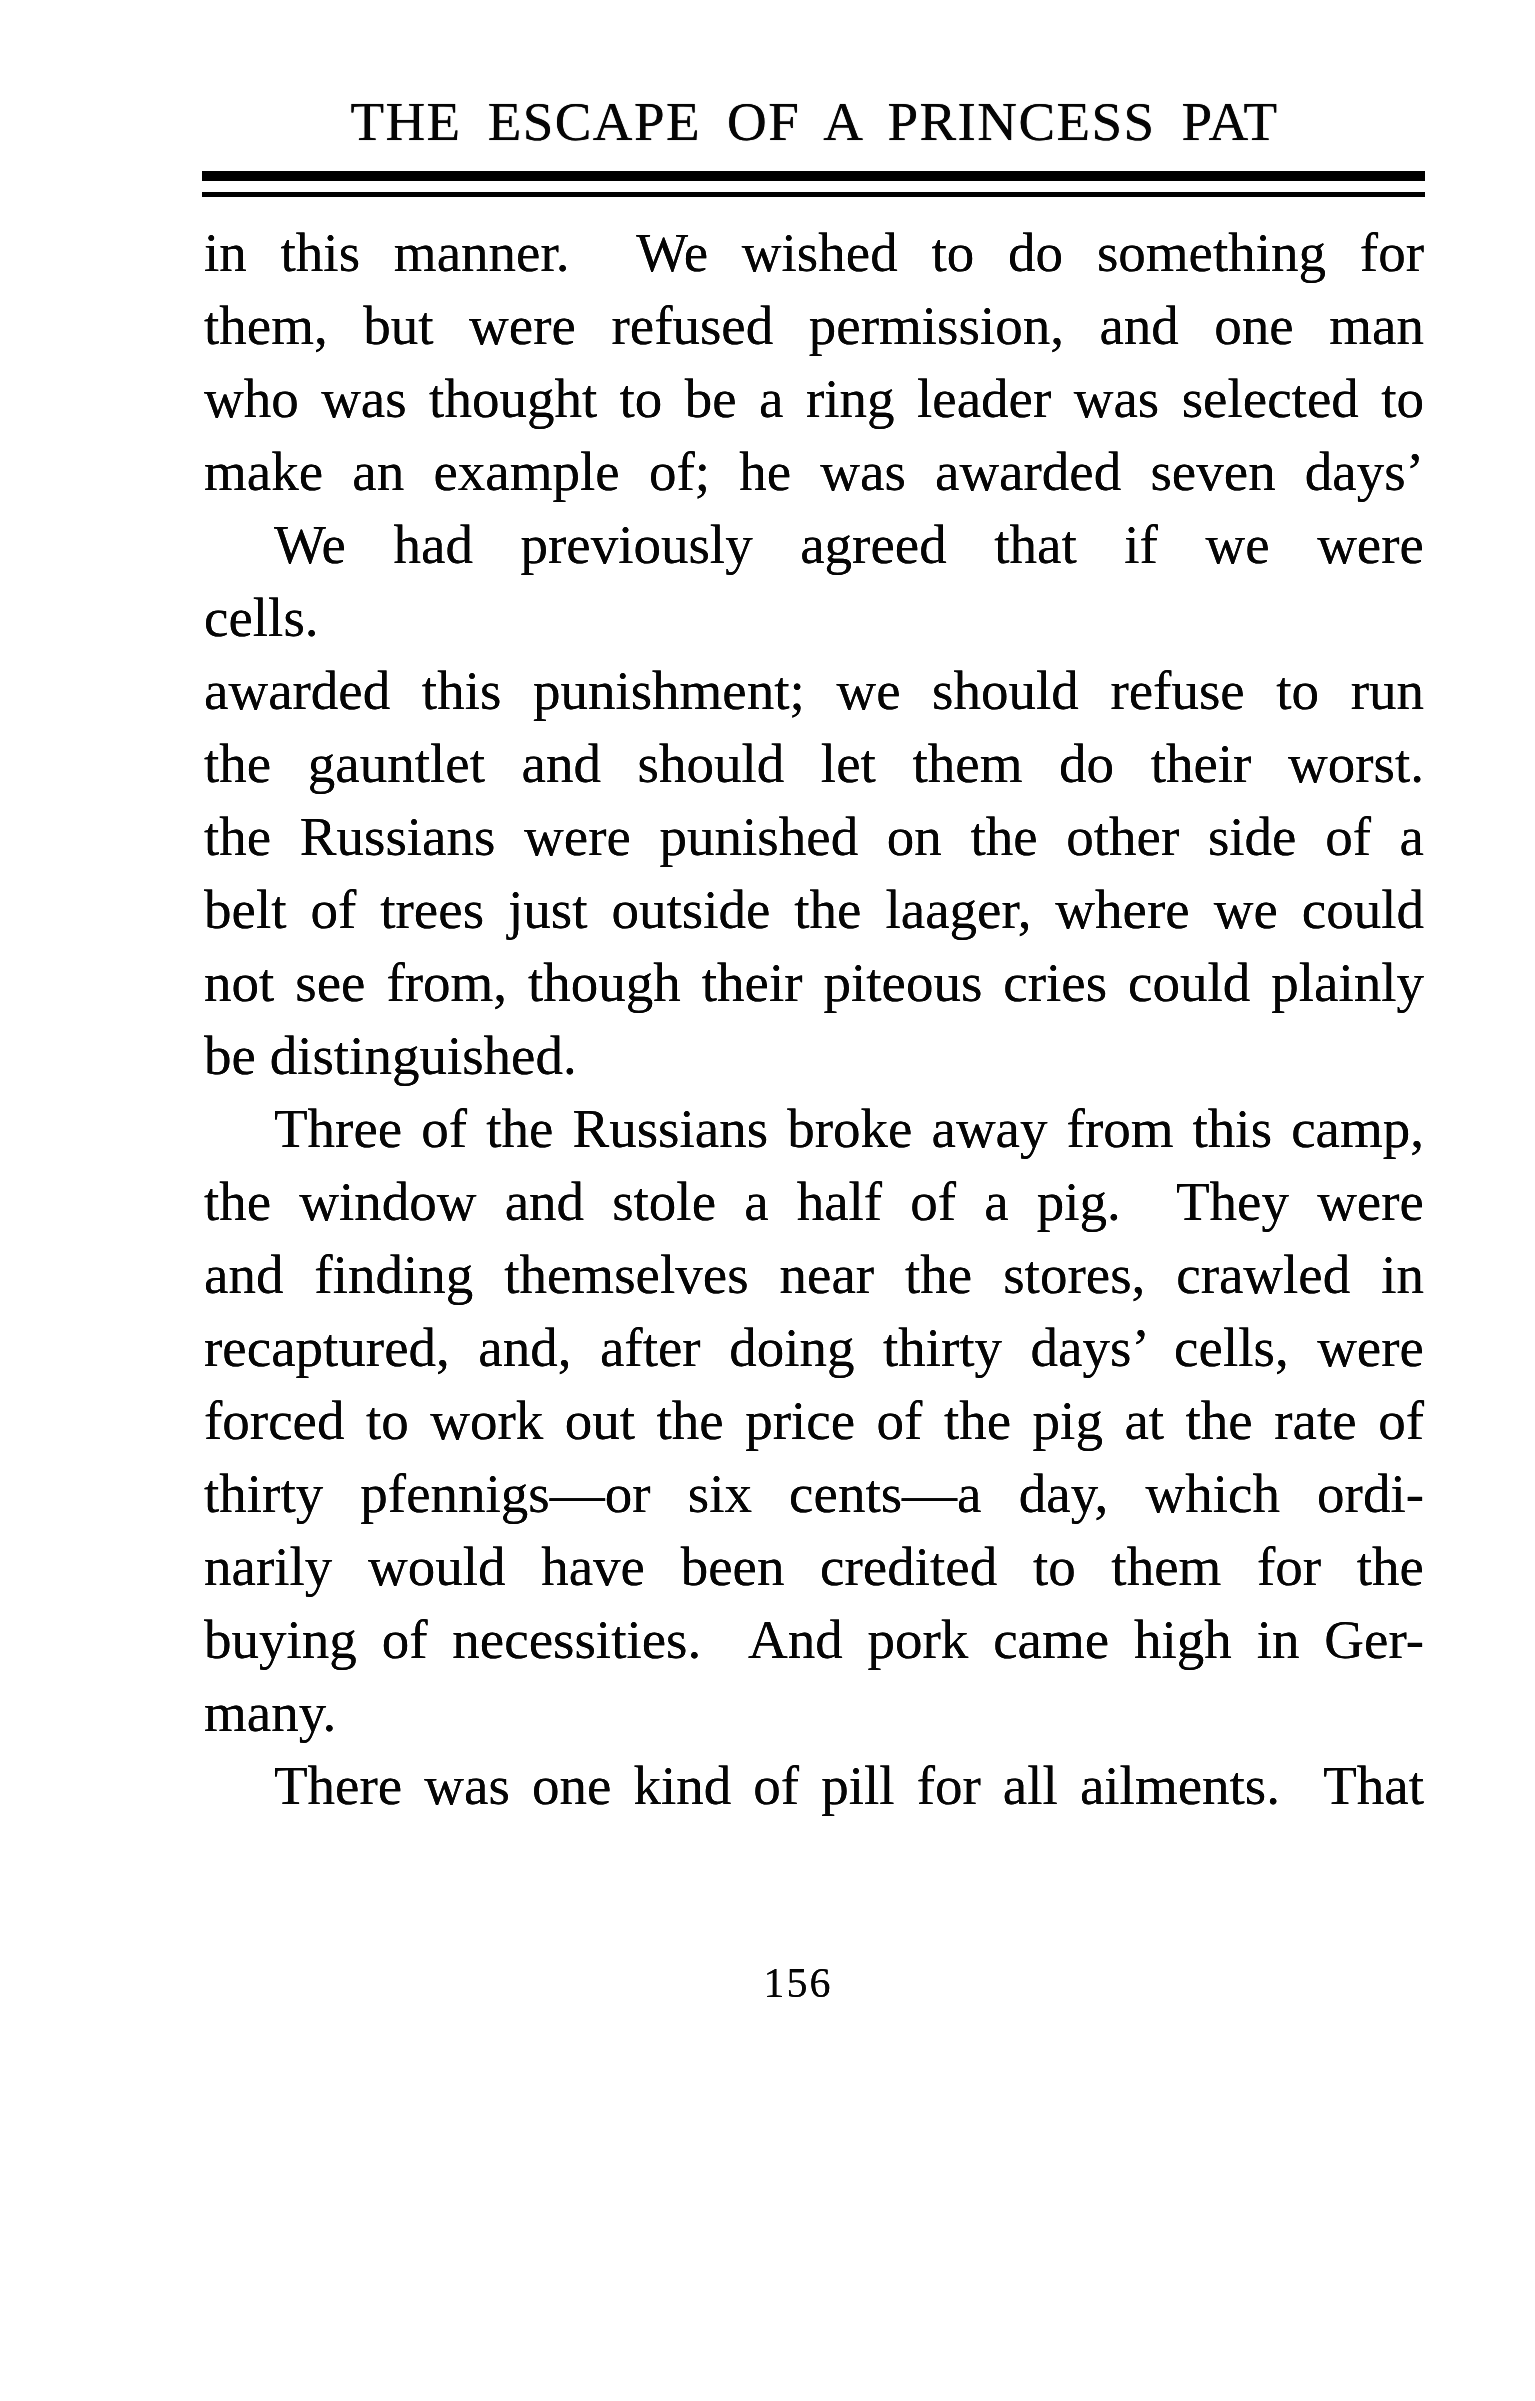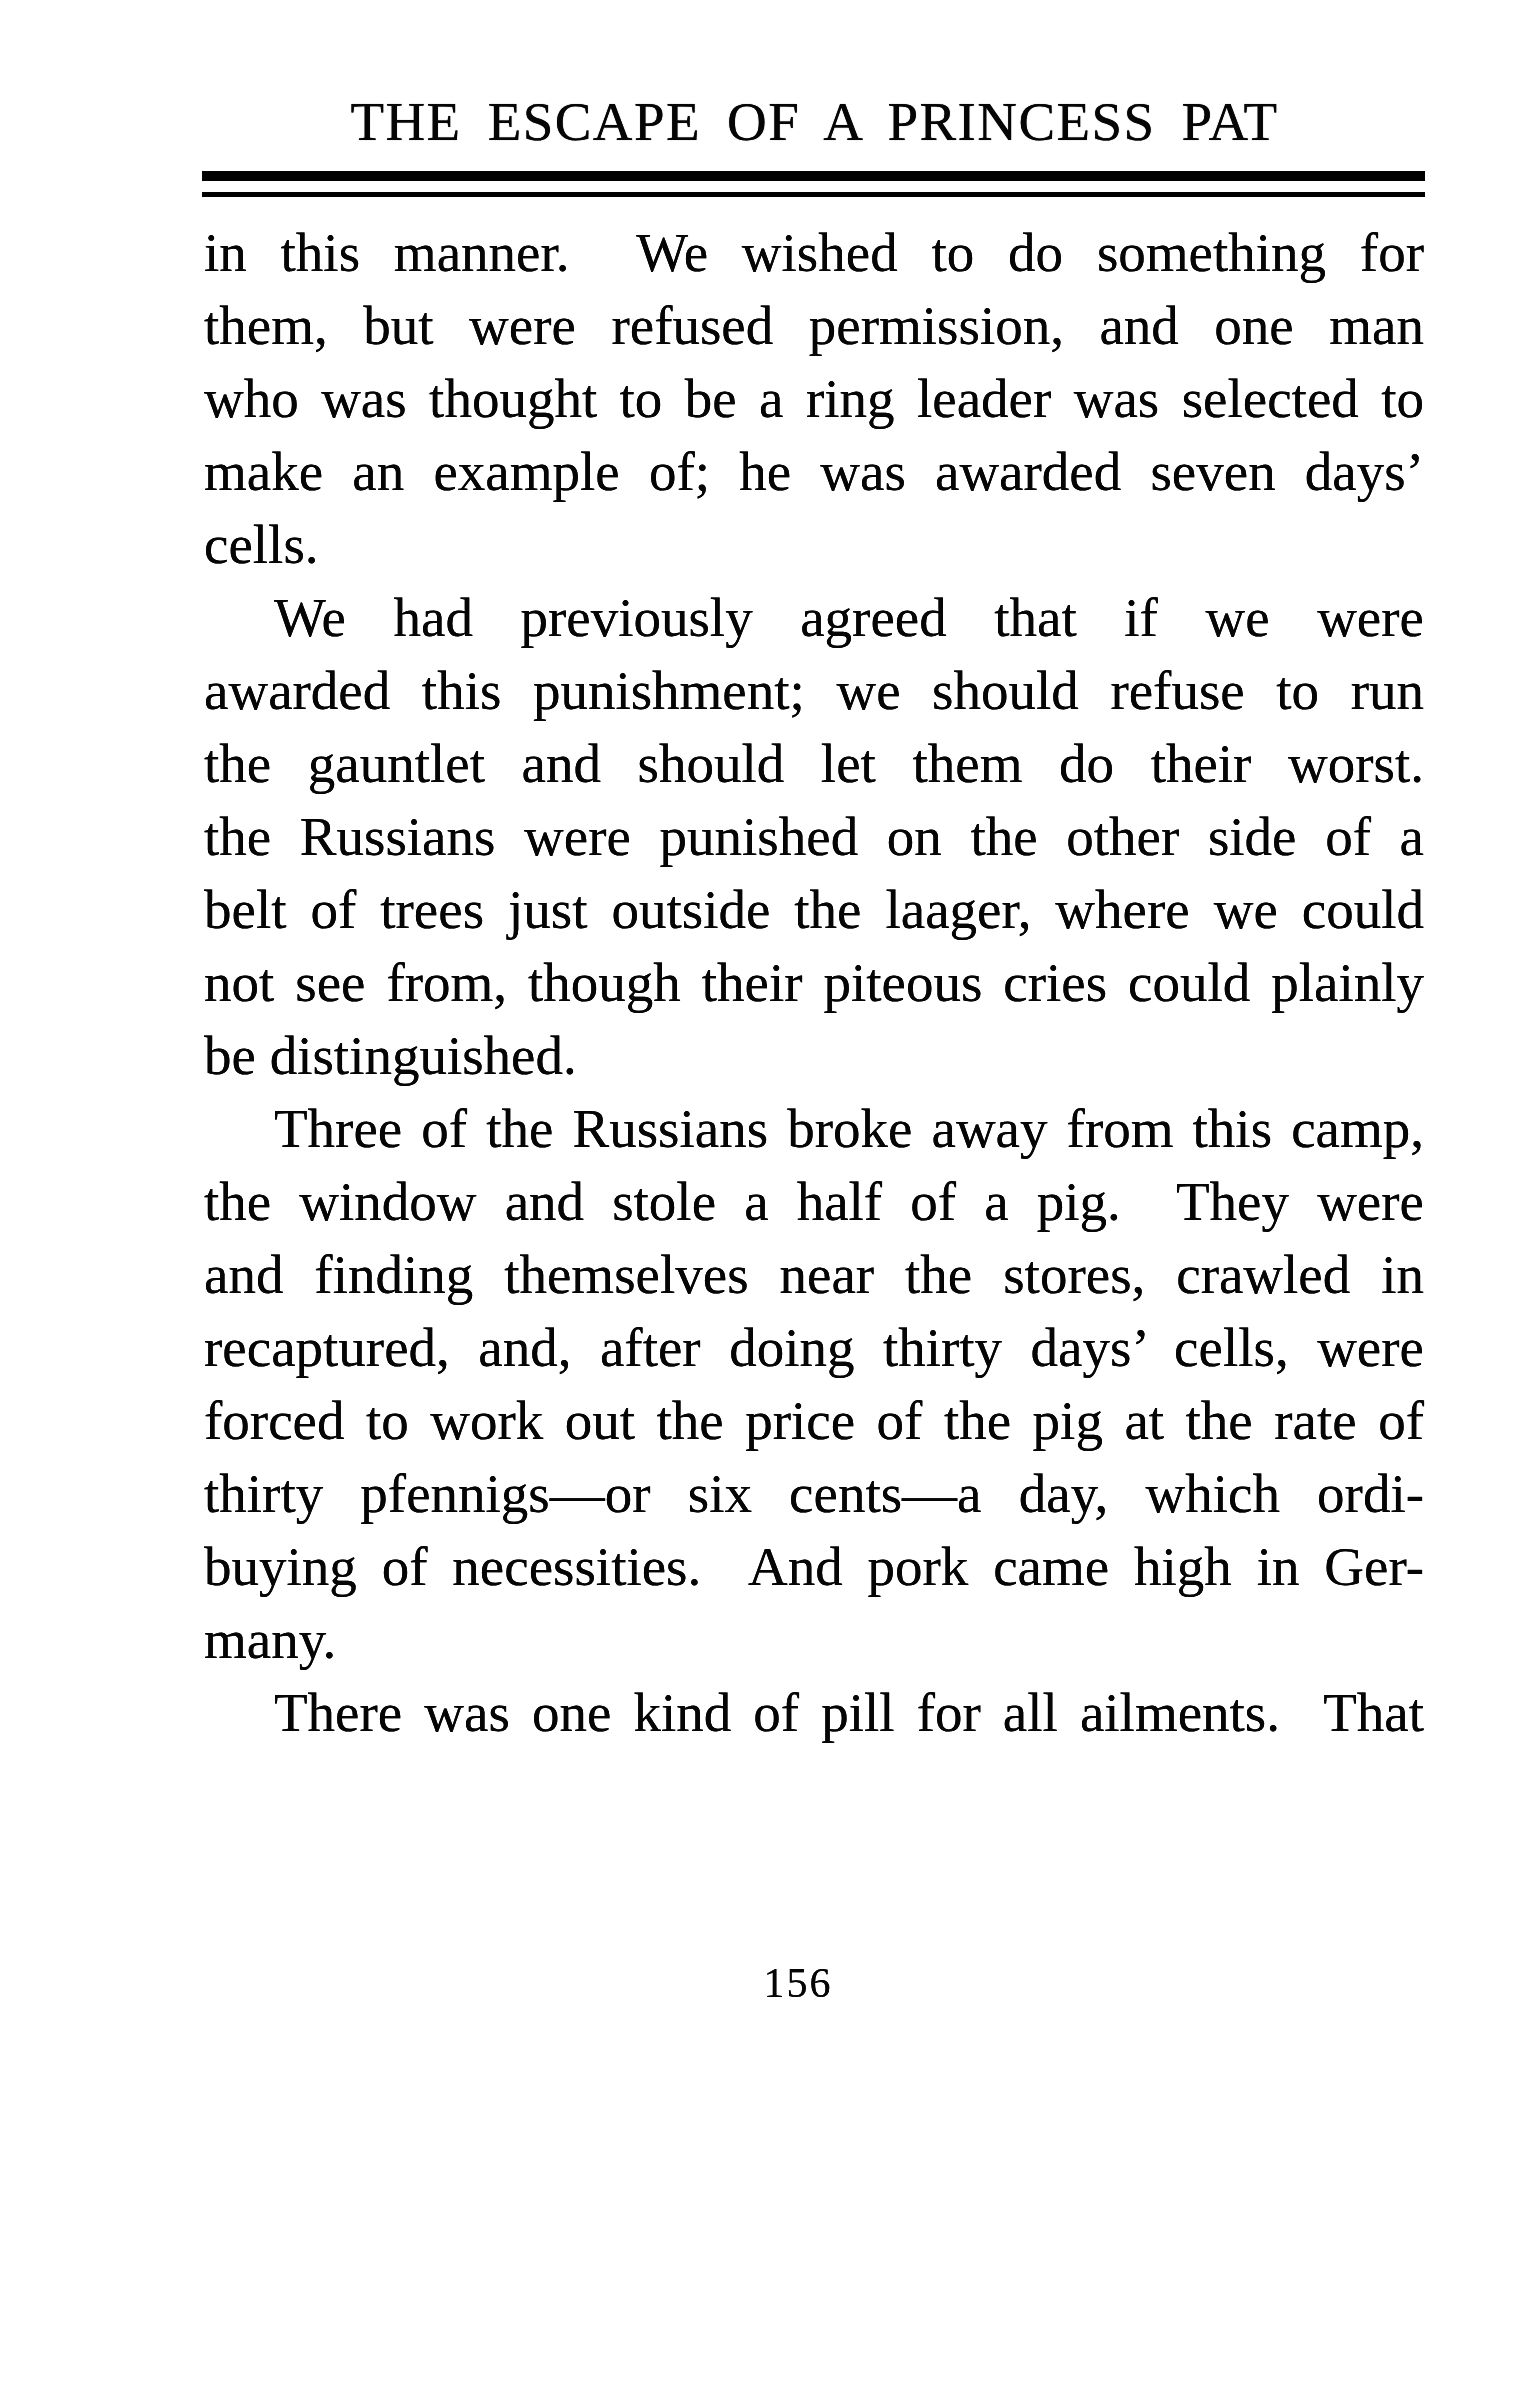--- a/index.html
+++ b/index.html
@@ -80,34 +80,35 @@
   <h1 class="running-head">THE ESCAPE OF A PRINCESS PAT</h1>
 
   <div class="rule-thick"></div>
   <div class="rule-thin"></div>
 
   <main class="body-text">
     <div class="line j">in this manner.&nbsp; We wished to do something for</div>
     <div class="line j">them, but were refused permission, and one man</div>
     <div class="line j">who was thought to be a ring leader was selected to</div>
     <div class="line j">make an example of; he was awarded seven days’</div>
+    <div class="line j ind">We had previously agreed that if we were</div>
     <div class="line end">cells.</div>
-    <div class="line j ind">We had previously agreed that if we were</div>
     <div class="line j">awarded this punishment; we should refuse to run</div>
     <div class="line j">the gauntlet and should let them do their worst.</div>
     <div class="line j">the Russians were punished on the other side of a</div>
     <div class="line j">belt of trees just outside the laager, where we could</div>
     <div class="line j">not see from, though their piteous cries could plainly</div>
     <div class="line end">be distinguished.</div>
     <div class="line j ind">Three of the Russians broke away from this camp,</div>
     <div class="line j">the window and stole a half of a pig.&nbsp; They were</div>
     <div class="line j">and finding themselves near the stores, crawled in</div>
     <div class="line j">recaptured, and, after doing thirty days’ cells, were</div>
     <div class="line j">forced to work out the price of the pig at the rate of</div>
     <div class="line j">thirty pfennigs—or six cents—a day, which ordi-</div>
+    <div class="line j">narily would have been credited to them for the</div>
     <div class="line j">buying of necessities.&nbsp; And pork came high in Ger-</div>
     <div class="line end">many.</div>
     <div class="line j ind">There was one kind of pill for all ailments.&nbsp; That</div>
   </main>
 
   <div class="page-number">156</div>
 
 </div>
 
 

